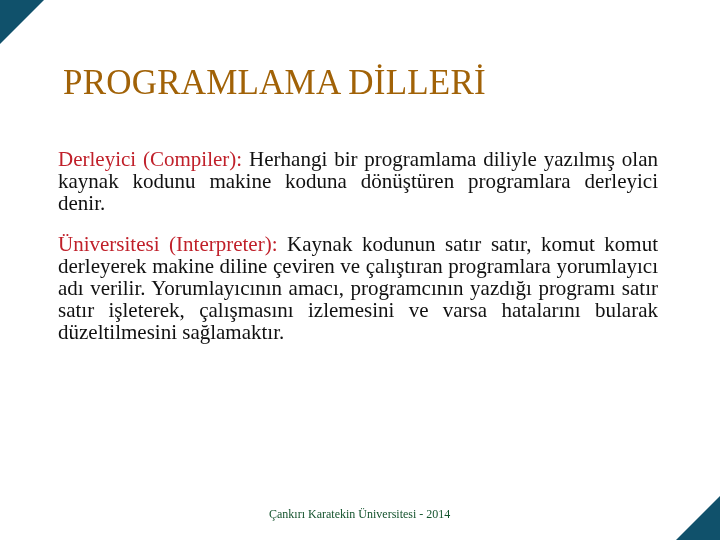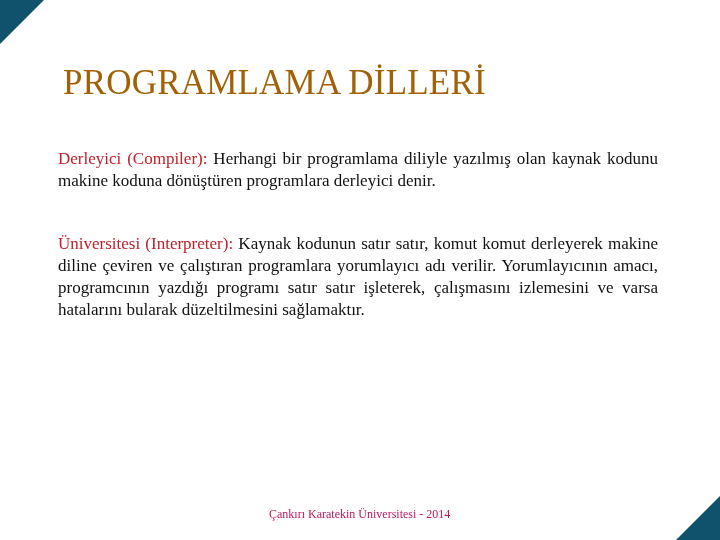--- a/index.html
+++ b/index.html
@@ -18,29 +18,29 @@
       border-bottom: 44px solid #10516b;
       border-left: 44px solid transparent;
     }
     .title {
       position: absolute; left: 57px; top: 57px;
       font-size: 35px; color: #a16207; letter-spacing: 0.2px;
       font-weight: normal; margin: 6px; white-space: nowrap;
     }
     .para {
       position: absolute; left: 58px; width: 600px;
-      font-size: 17px; line-height: 22px; color: #111;
+      font-size: 21px; line-height: 22px; color: #111;
       text-align: justify; text-align-last: left; margin: 0;
     }
     .p1 { top: 148px; }
     .p2 { top: 233px; }
     .term { color: #c0202a; }
     .footer {
       position: absolute; left: 269px; top: 507px;
-      font-size: 12px; color: #be185d; white-space: nowrap;
+      font-size: 12px; color: #14532d; white-space: nowrap;
     }
   </style>
 </head>
 <body>
 
 <div class="corner-tl"></div>
 <div class="corner-br"></div>
 
 <h1 class="title">PROGRAMLAMA DİLLERİ</h1>
 

